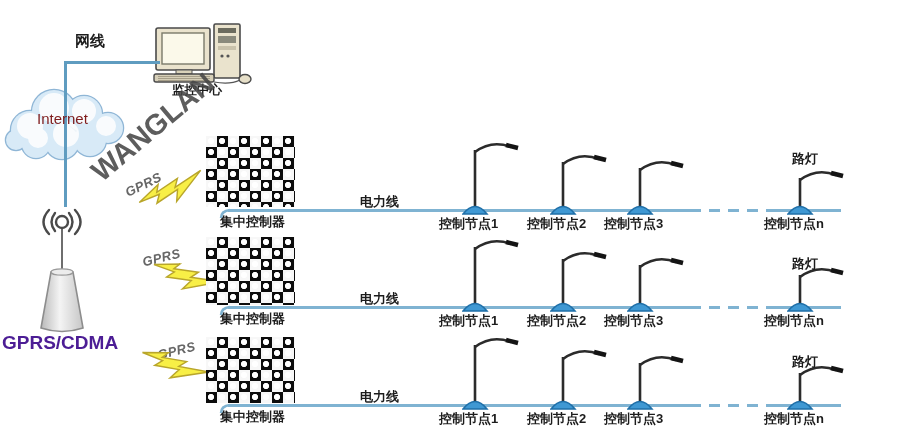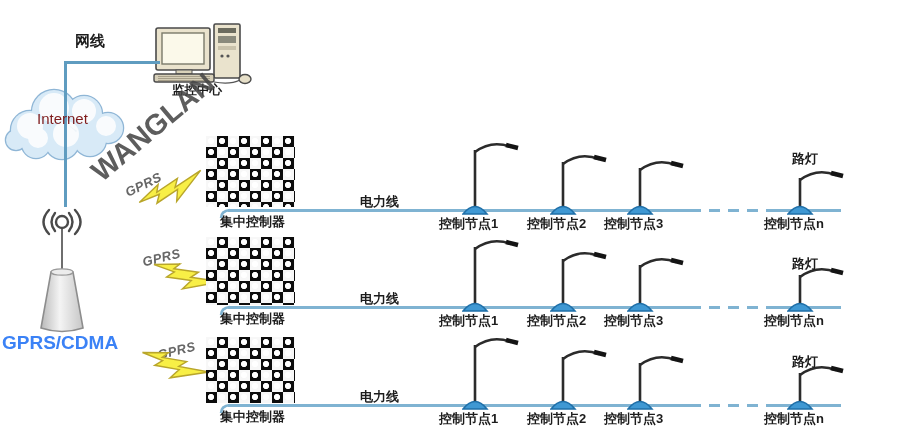--- a/index.html
+++ b/index.html
@@ -96,21 +96,21 @@
     <circle cx="44" cy="18" r="6" fill="#fff" stroke="#4a4a4a" stroke-width="2.4"></circle>
     <g fill="none" stroke="#4a4a4a" stroke-width="2.4" stroke-linecap="round">
       <path d="M31 6 Q20 18 31 30"></path>
         <path d="M37 9 Q30 18 37 27"></path>
       <path d="M57 6 Q68 18 57 30"></path>
         <path d="M51 9 Q58 18 51 27"></path>
     </g>
     <path d="M33 68 L55 68 L65 124 Q44 131 23 124 Z" fill="url(#cg)" stroke="#8d8d8d" stroke-width="1.6"></path>
     <ellipse cx="44" cy="68" rx="11" ry="3.2" fill="#ececec" stroke="#9a9a9a" stroke-width="1.3"></ellipse>
   </svg>
-  <div class="lbl ctr" style="left:2px;top:332px;width:132px;font-size:19px;font-weight:800;line-height:21px;color:#3b82f6">
+  <div class="lbl ctr" style="left:2px;top:332px;width:132px;font-size:19px;font-weight:800;line-height:21px;color:#4c1d95">
     <div>GPRS/CDMA</div>
   </div>
 
   <div class="gprs" style="left:124px;top:177px;transform:rotate(-26deg)">GPRS</div>
   <svg class="abs" style="left:136px;top:176px;transform:rotate(-24deg)" width="72" height="30" viewBox="0 0 100 40">
     <polygon points="2,16 36,4 30,13 64,7 56,17 98,10 50,36 58,21 24,27 32,17" fill="#f8ef46" stroke="#b9a62b" stroke-width="2"></polygon>
   </svg>
 
   <div class="gprs" style="left:142px;top:250px;transform:rotate(-14deg)">GPRS</div>
   <svg class="abs" style="left:150px;top:263px;transform:rotate(18deg)" width="72" height="30" viewBox="0 0 100 40">

